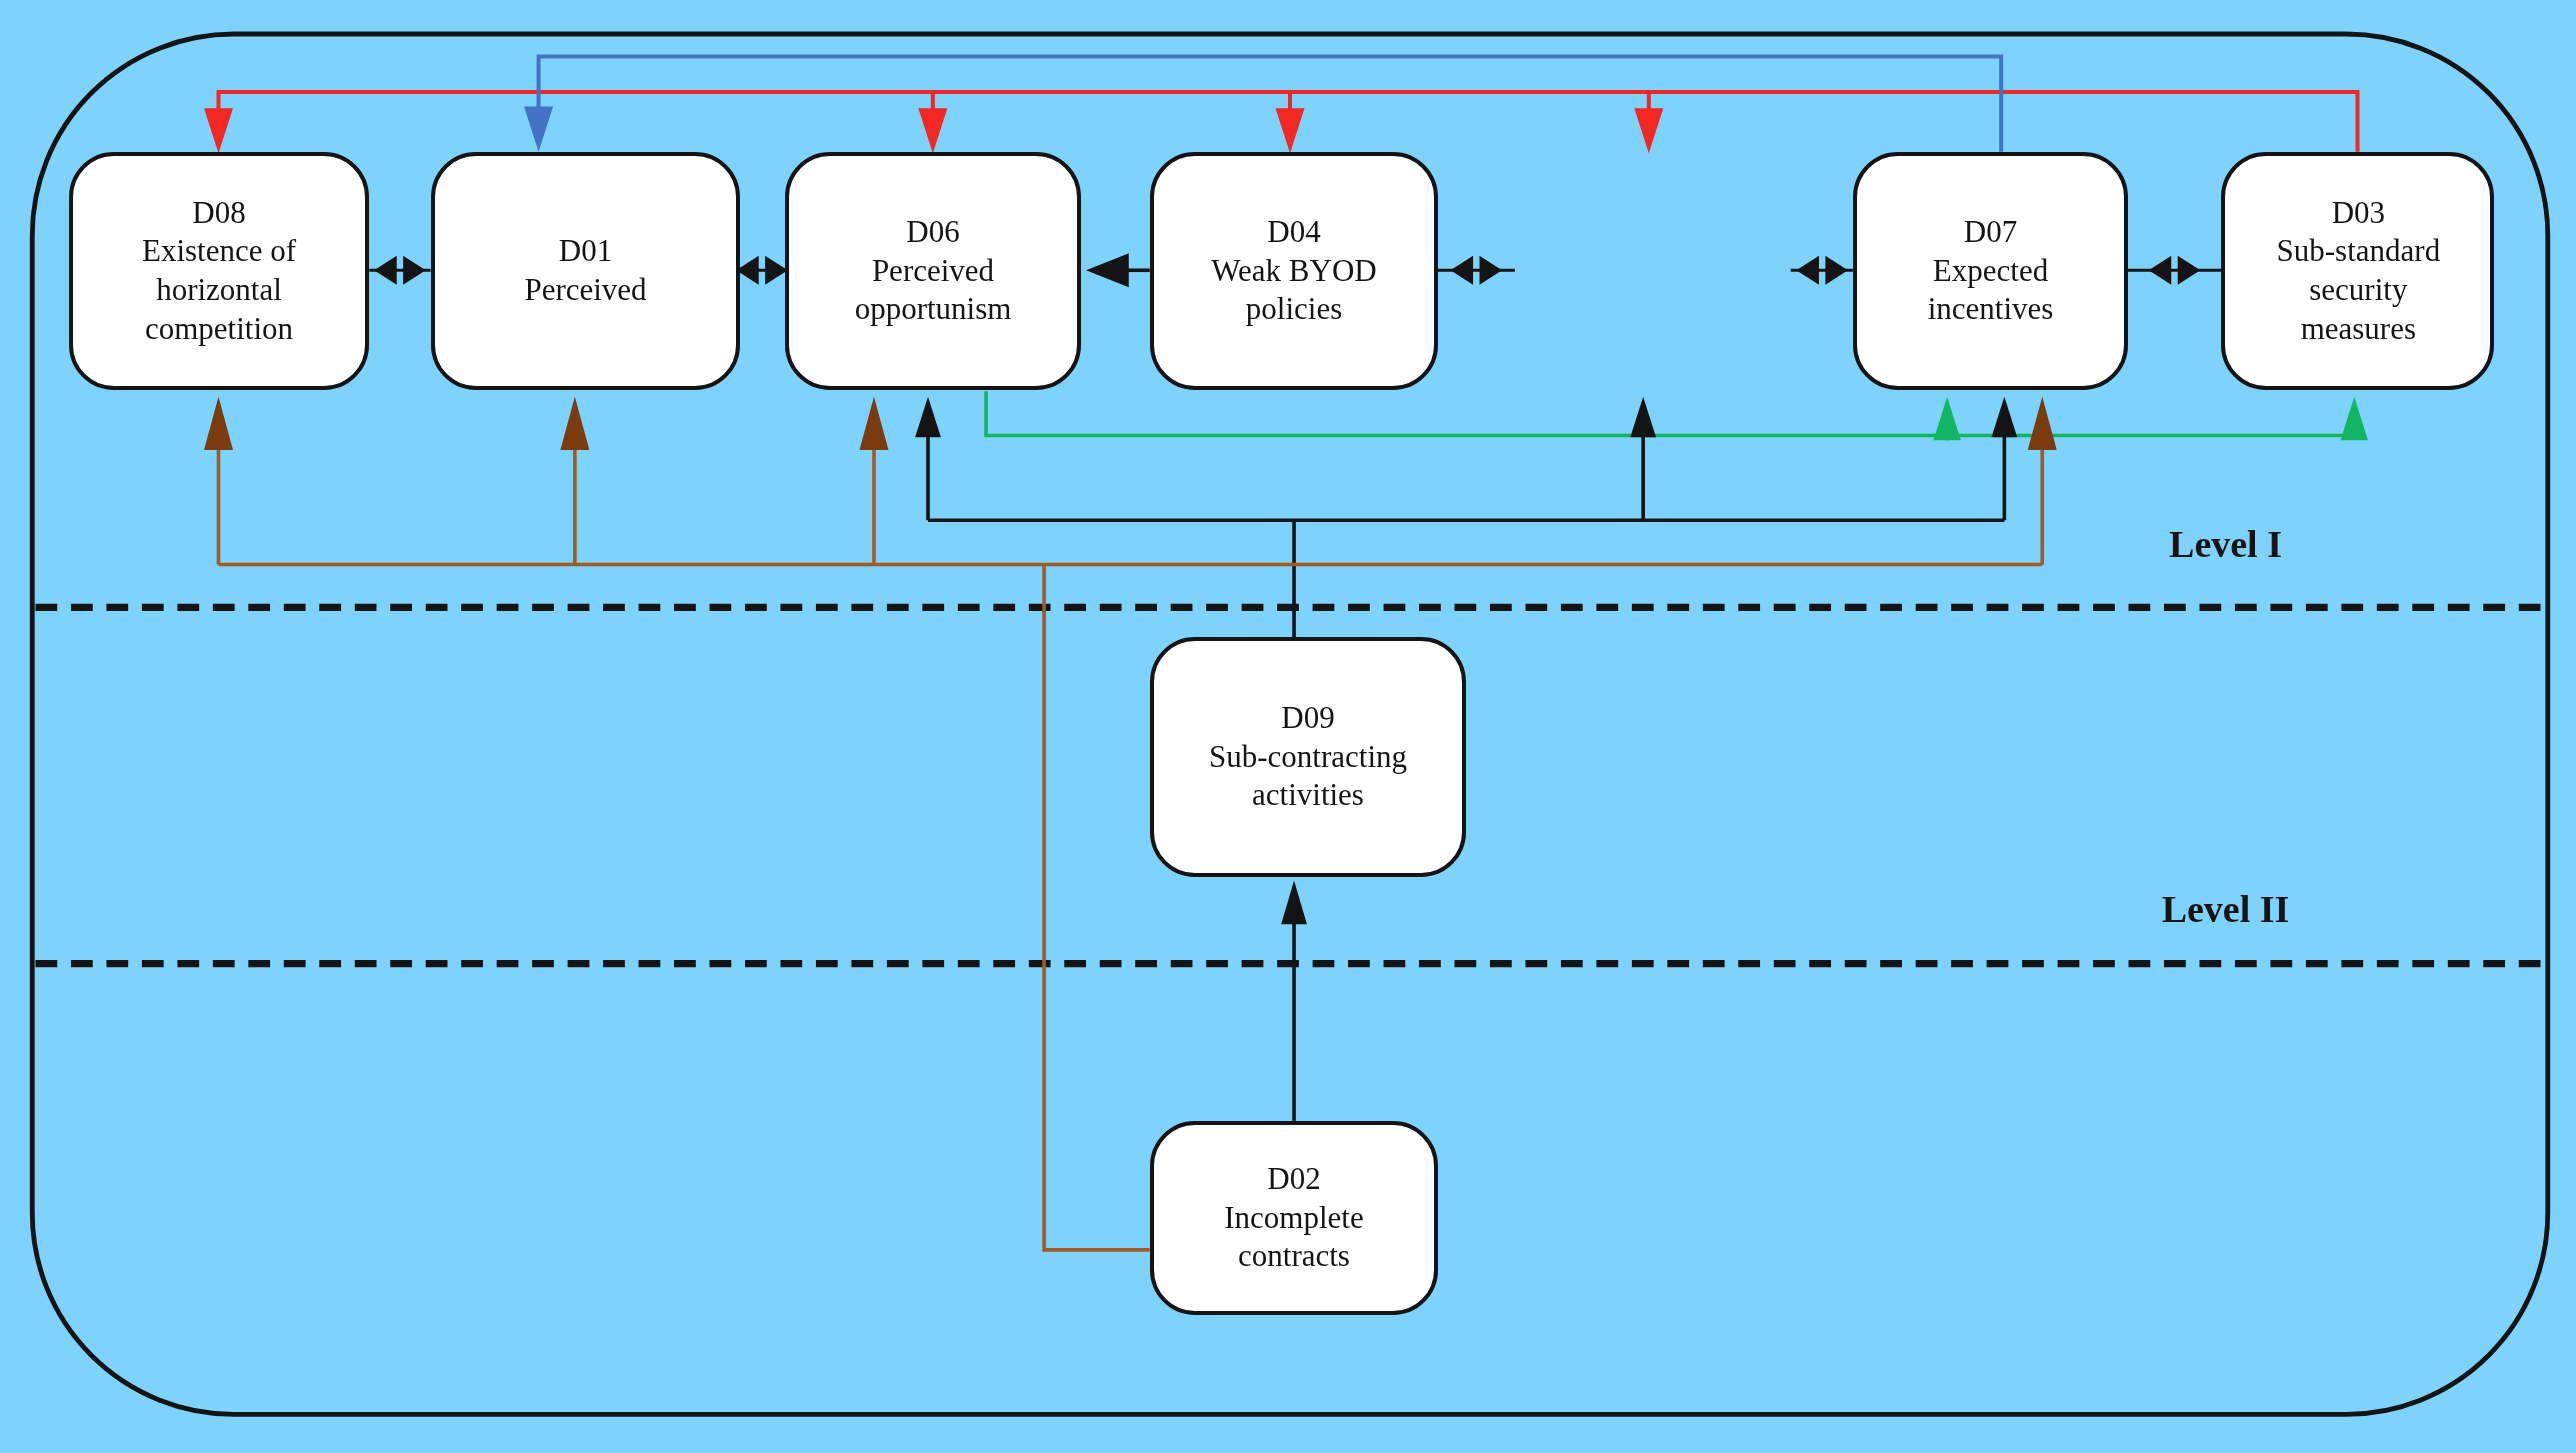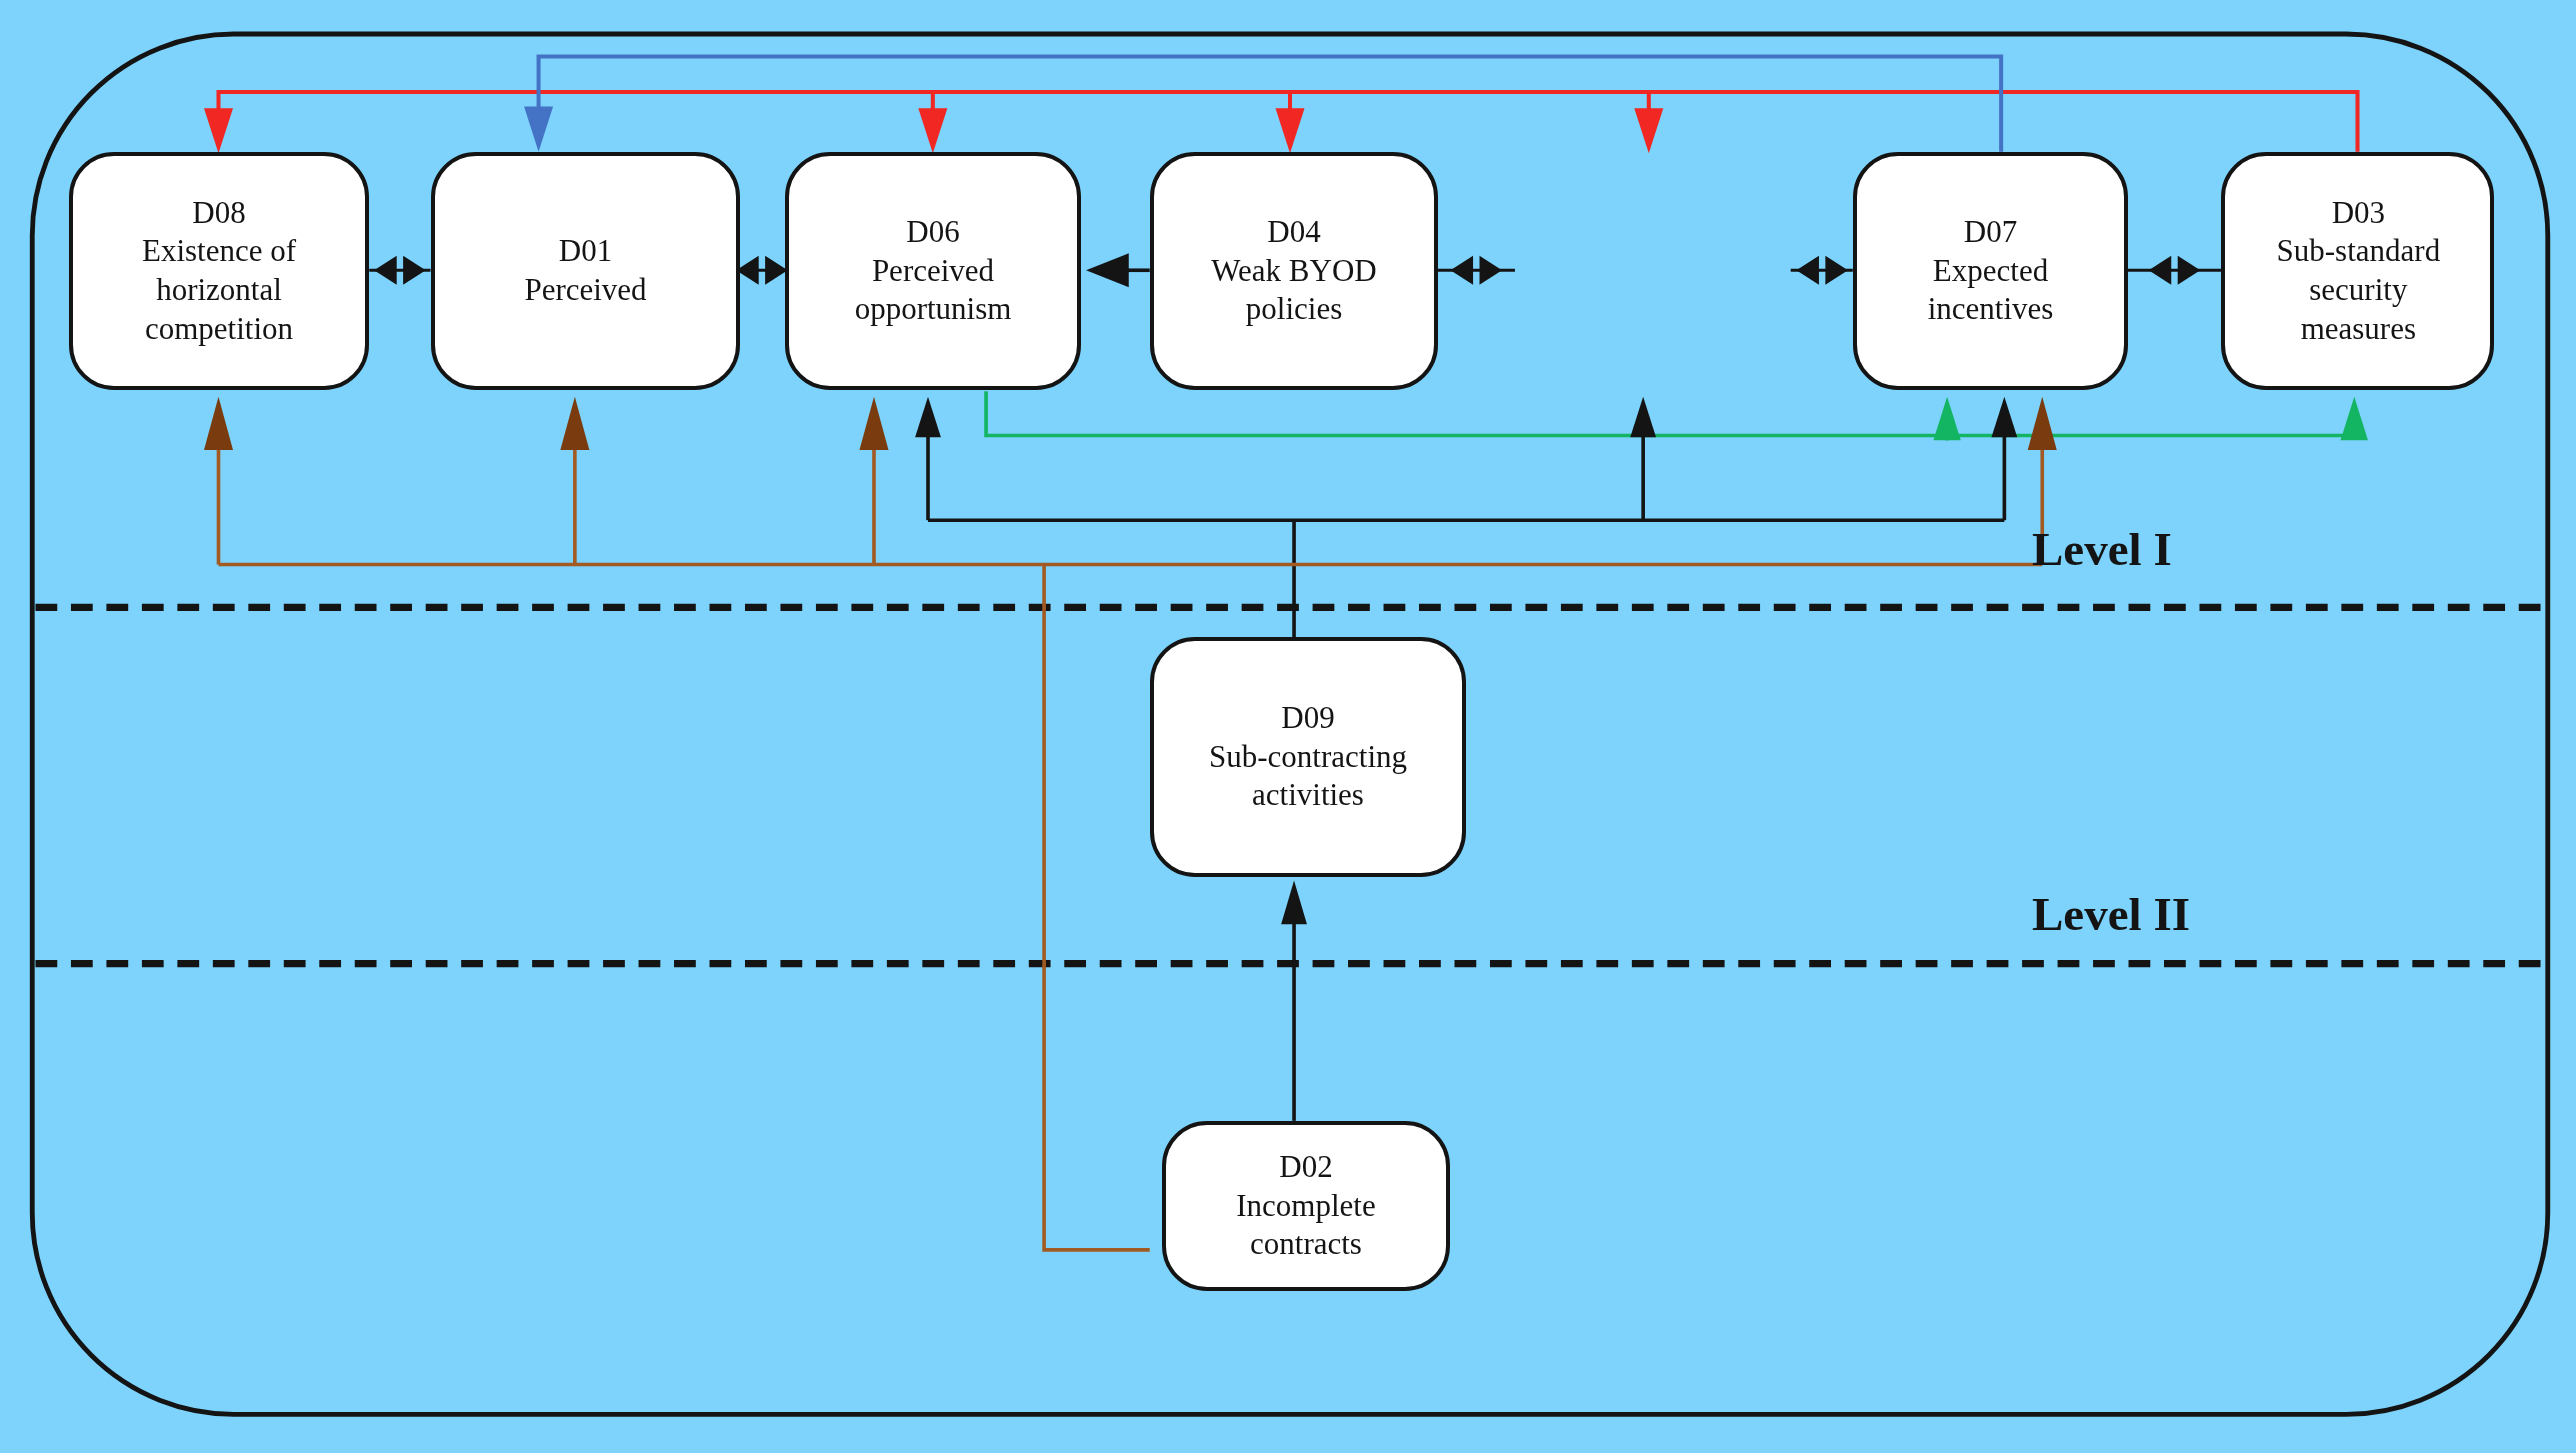--- a/index.html
+++ b/index.html
@@ -16,23 +16,23 @@
     display:flex;align-items:center;justify-content:center;
     text-align:center;
     font-size:31px;line-height:1.25;
     white-space:pre-line;
     padding:6.5px 11.3px;
     z-index:2;
   }
   .level-label{
     position:absolute;
     width:387px;
-    text-align:left;
+    text-align:center;
     font-weight:bold;
-    font-size:47px;
+    font-size:38px;
     z-index:3;
   }
   
   .stroke-red{stroke:var(--c-red);}     .fill-red{fill:var(--c-red);}
   .stroke-blue{stroke:var(--c-blue);}   .fill-blue{fill:var(--c-blue);}
   .stroke-green{stroke:var(--c-green);} .fill-green{fill:var(--c-green);}
   .stroke-brown{stroke:var(--c-brown);} .fill-brown{fill:var(--c-brown_dark);}
   .stroke-ink{stroke:var(--c-ink);}     .fill-ink{fill:var(--c-ink);}
 </style>
 </head>
@@ -147,21 +147,21 @@
 incentives</div>
   <div class="node" style="left:2221px;top:152px; width:273px; height:238px;padding-left:13px;">D03
 Sub-standard
 security
 measures</div>
 
   <div class="node" style="left:1150px;top:637px; width:316px; height:240px;">D09
 Sub-contracting
 activities</div>
 
-  <div class="node" style="left:1150px;top:1121px; width:288px; height:170px;margin-left:12px;">D02
+  <div class="node" style="left:1150px;top:1121px; width:288px; height:194px;">D02
 Incomplete
 contracts</div>
 
   <div class="level-label" style="left:2032px; top:522px;">Level I</div>
   <div class="level-label" style="left:2032px; top:887px;">Level II</div>
 
 </div>
 
 
 </body></html>

